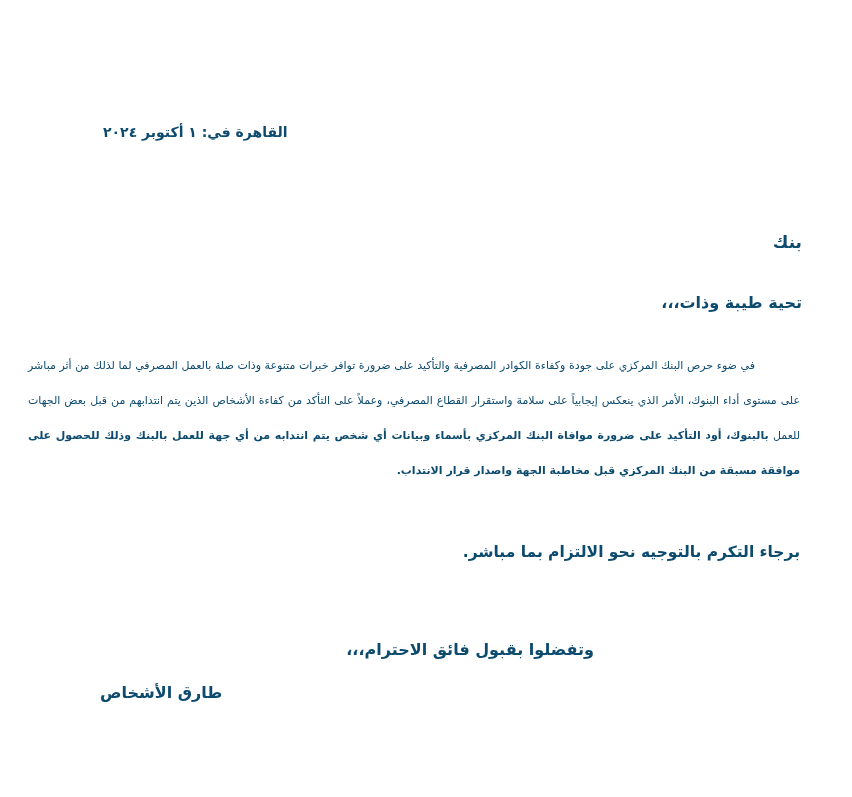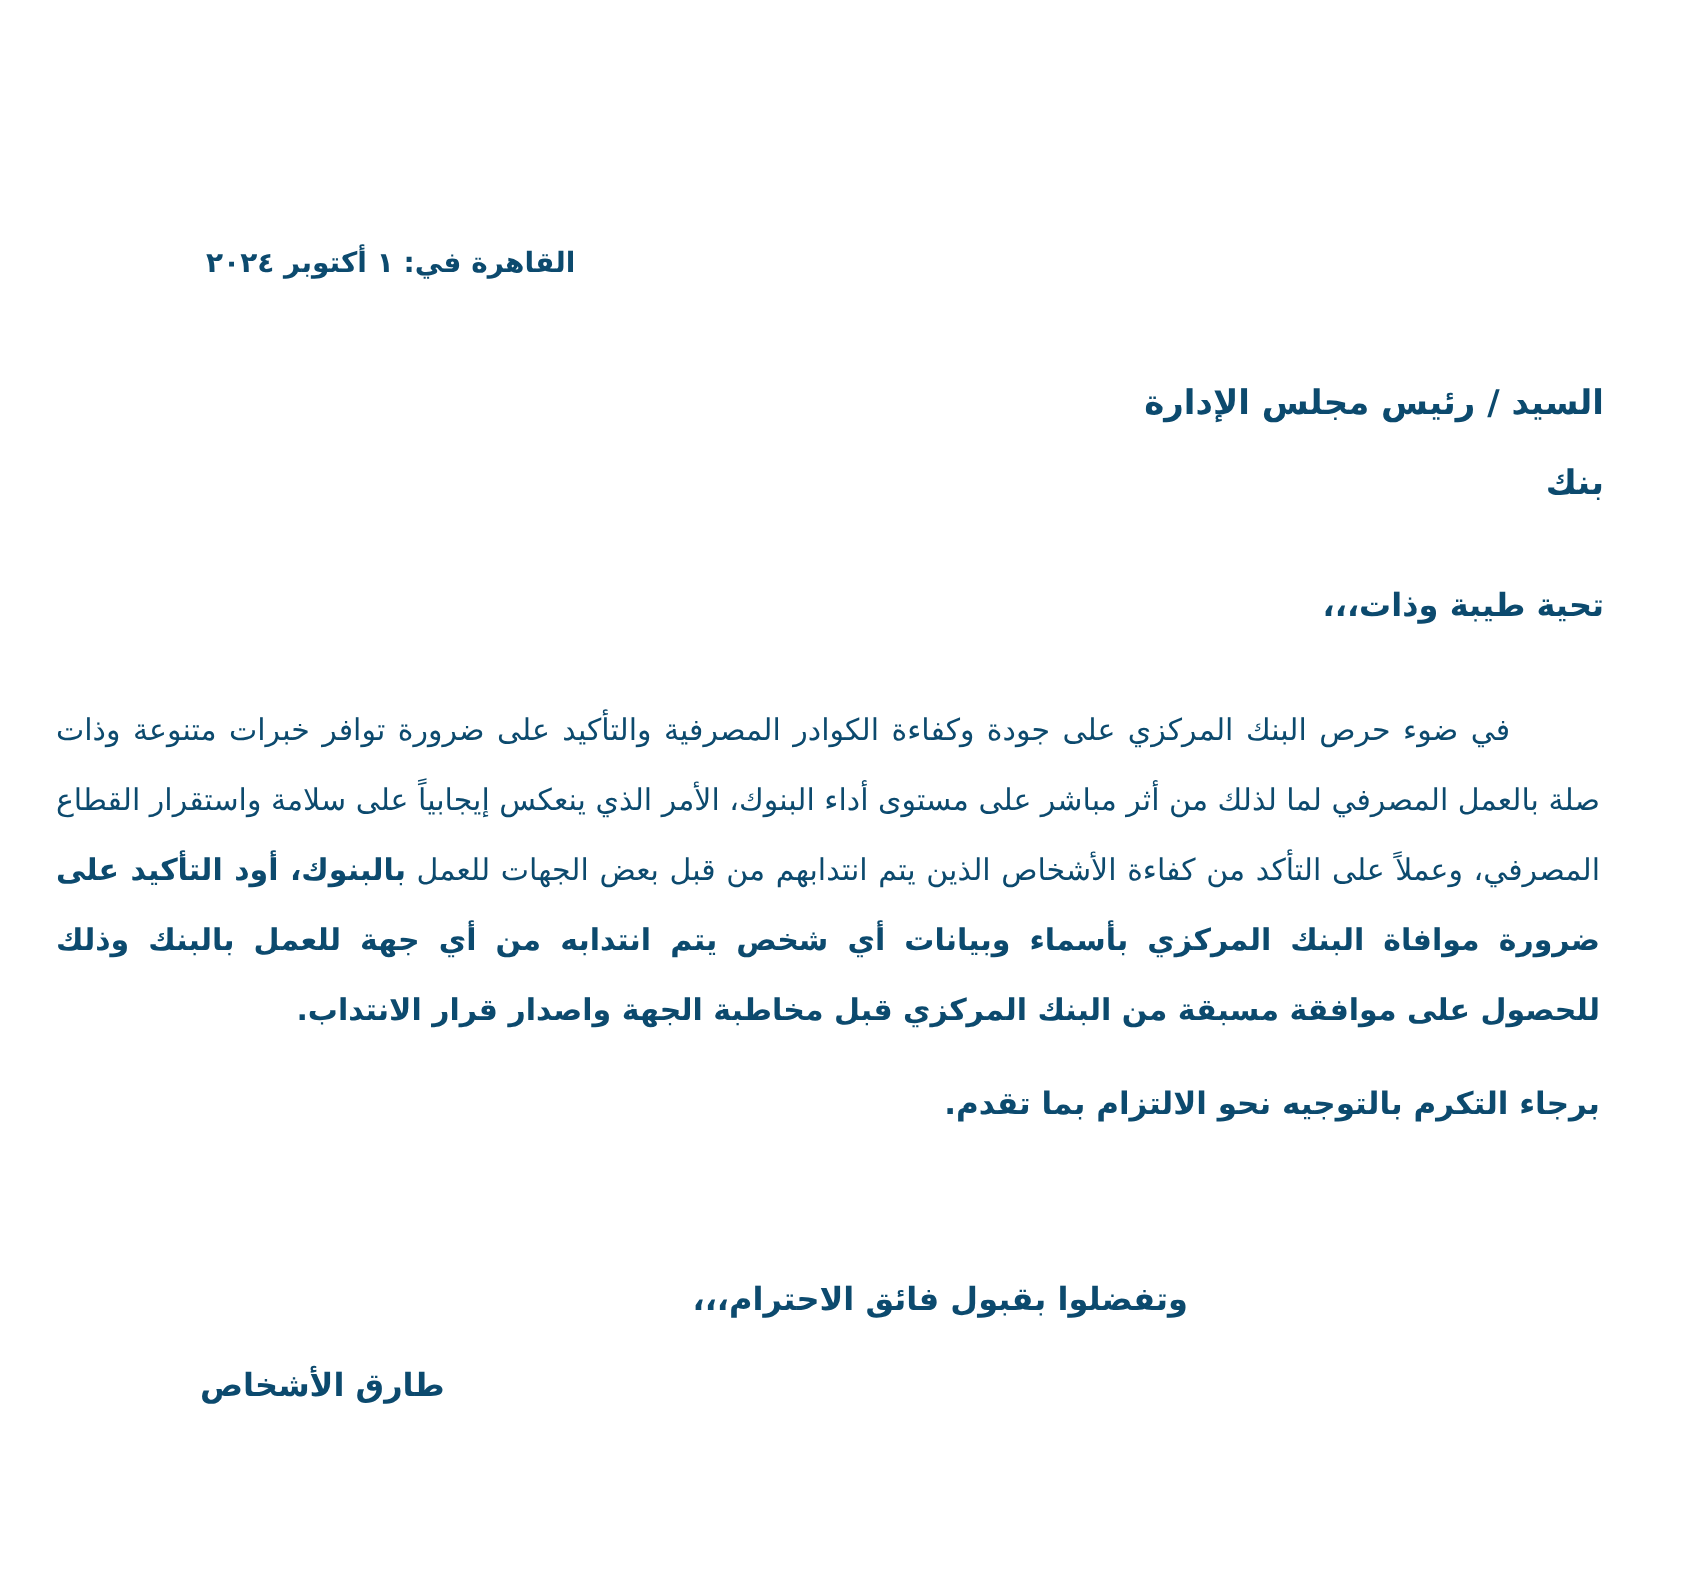--- a/index.html
+++ b/index.html
@@ -50,21 +50,21 @@
     right: 64px;
     font-size: 16px;
     font-weight: bold;
     white-space: nowrap;
   }
   .body-paragraph {
     position: absolute;
     top: 348px;
     right: 66px;
     left: 28px;
-    font-size: 15px;
+    font-size: 11px;
     line-height: 35px;
     text-align: justify;
     text-indent: 45px;
   }
   .body-paragraph .bold-part {
     font-weight: bold;
   }
   .request-line {
     position: absolute;
     top: 543px;
@@ -91,27 +91,26 @@
     white-space: nowrap;
   }
 </style>
 </head>
 <body>
 
 <div class="page">
 
   <div class="date-line rtl">القاهرة في: ١ أكتوبر ٢٠٢٤</div>
 
-  <div class="addressee-title rtl">السيد / رئيس مجلس الإدارة</div>
 
   <div class="addressee-bank rtl">بنك</div>
 
   <div class="greeting rtl">تحية طيبة وذات،،،</div>
 
   <div class="body-paragraph rtl"><span>في ضوء حرص البنك المركزي على جودة وكفاءة الكوادر المصرفية والتأكيد على ضرورة توافر خبرات متنوعة وذات صلة بالعمل المصرفي لما لذلك من أثر مباشر على مستوى أداء البنوك، الأمر الذي ينعكس إيجابياً على سلامة واستقرار القطاع المصرفي، وعملاً على التأكد من كفاءة الأشخاص الذين يتم انتدابهم من قبل بعض الجهات للعمل </span><span class="bold-part">بالبنوك، أود التأكيد على ضرورة موافاة البنك المركزي بأسماء وبيانات أي شخص يتم انتدابه من أي جهة للعمل بالبنك وذلك للحصول على موافقة مسبقة من البنك المركزي قبل مخاطبة الجهة واصدار قرار الانتداب.</span></div>
 
-  <div class="request-line rtl">برجاء التكرم بالتوجيه نحو الالتزام بما تقدم.</div>
+  <div class="request-line rtl">برجاء التكرم بالتوجيه نحو الالتزام بما مباشر.</div>
 
   <div class="closing rtl">وتفضلوا بقبول فائق الاحترام،،،</div>
 
   <div class="signature rtl">طارق الأشخاص</div>
 
 </div>
 
 </body></html>

